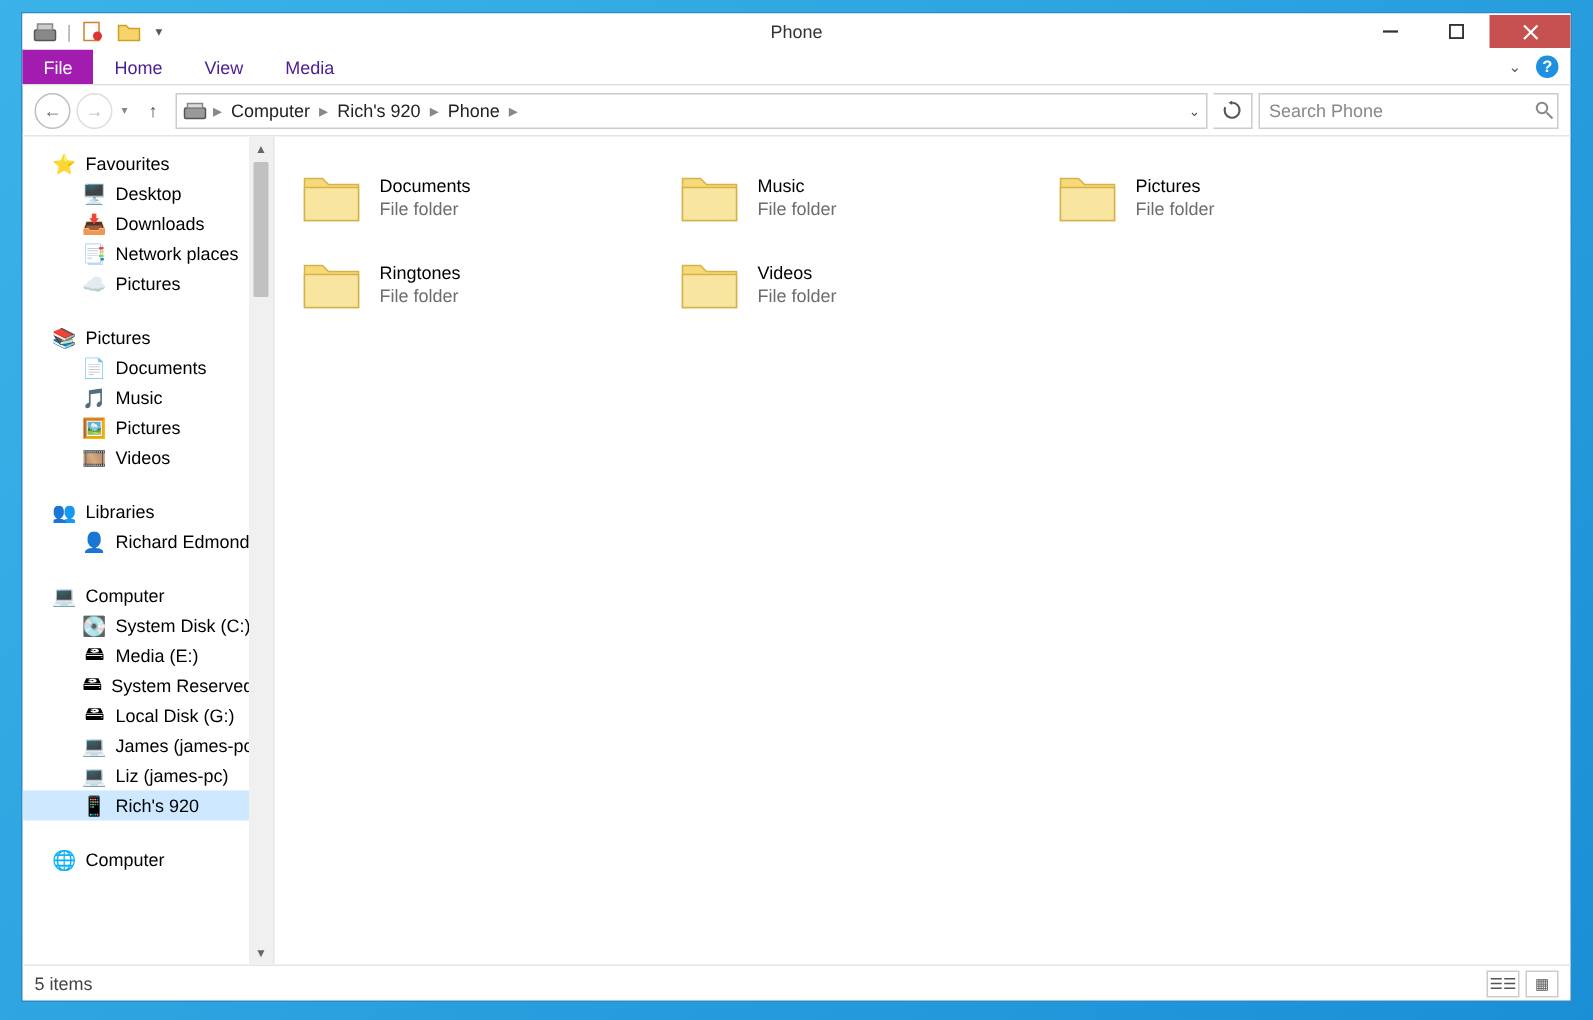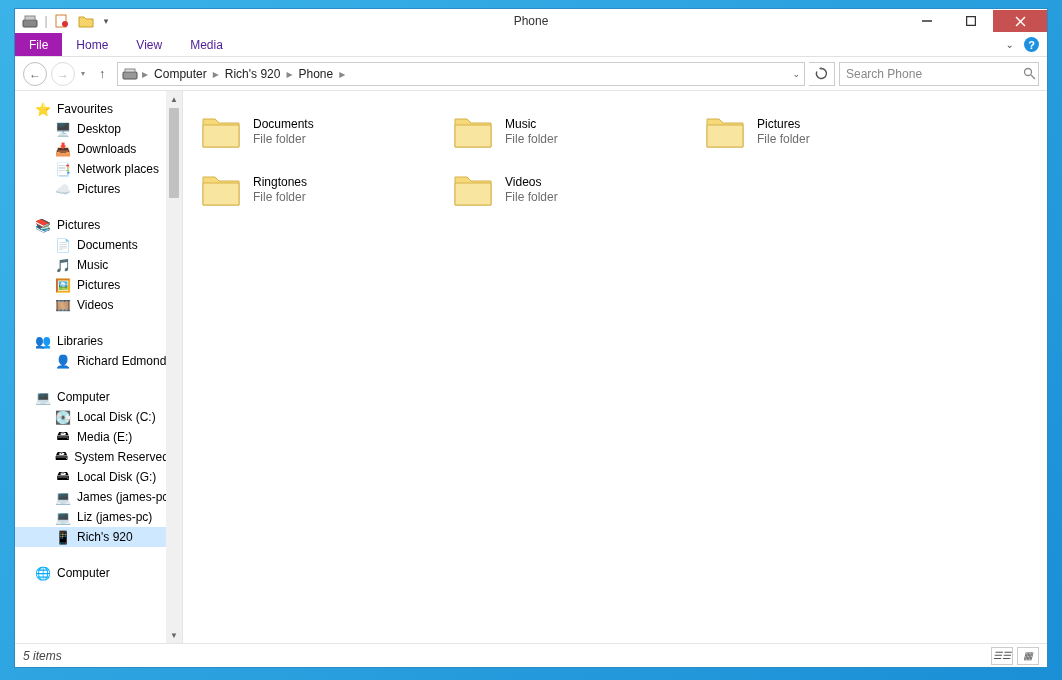--- a/index.html
+++ b/index.html
@@ -36,21 +36,21 @@
 .navgroup { margin-bottom: 16px; }
 .navhead, .navitem { display: flex; align-items: center; height: 20px; padding-left: 20px; gap: 6px; white-space: nowrap; overflow: hidden; }
 .navitem { padding-left: 40px; }
 .navitem.sel { background: #cde8ff; }
 .ico { width: 16px; height: 16px; display: flex; align-items: center; justify-content: center; font-size: 13px; }
 .content { flex: 1; padding: 14px 10px; display: flex; flex-wrap: wrap; align-content: flex-start; gap: 6px 2px; overflow: auto; }
 .fitem { width: 250px; height: 52px; display: flex; align-items: center; gap: 10px; padding: 2px 6px; }
 .fic { width: 44px; height: 44px; }
 .ftxt .n { color: #000; }
 .ftxt .t { color: #6d6d6d; padding-top: 1px; }
-.status { height: 24px; border-top: 1px solid #e5e5e5; display: flex; align-items: center; padding: 0 8px; color: #444; font-style: italic; }
+.status { height: 24px; border-top: 1px solid #e5e5e5; display: flex; align-items: center; padding: 0 8px; color: #444; }
 .status .right { margin-left: auto; display: flex; gap: 4px; }
 .viewbtn { width: 22px; height: 18px; border: 1px solid #ccc; display: flex; align-items: center; justify-content: center; font-size: 10px; color: #555; }
 svg { display: block; }
 </style>
 </head>
 <body>
 
 <div class="window">
 
   <div class="titlebar">
@@ -203,21 +203,21 @@
               <span>Richard Edmond</span>
             </div>
           </div>
           <div class="navgroup">
             <div class="navhead">
               <span class="ico">💻</span>
               <span>Computer</span>
             </div>
             <div class="navitem">
               <span class="ico">💽</span>
-              <span>Local Disk (C:)</span>
+              <span>System Disk (C:)</span>
             </div>
             <div class="navitem">
               <span class="ico">🖴</span>
               <span>Media (E:)</span>
             </div>
             <div class="navitem">
               <span class="ico">🖴</span>
               <span>System Reserved</span>
             </div>
             <div class="navitem">

